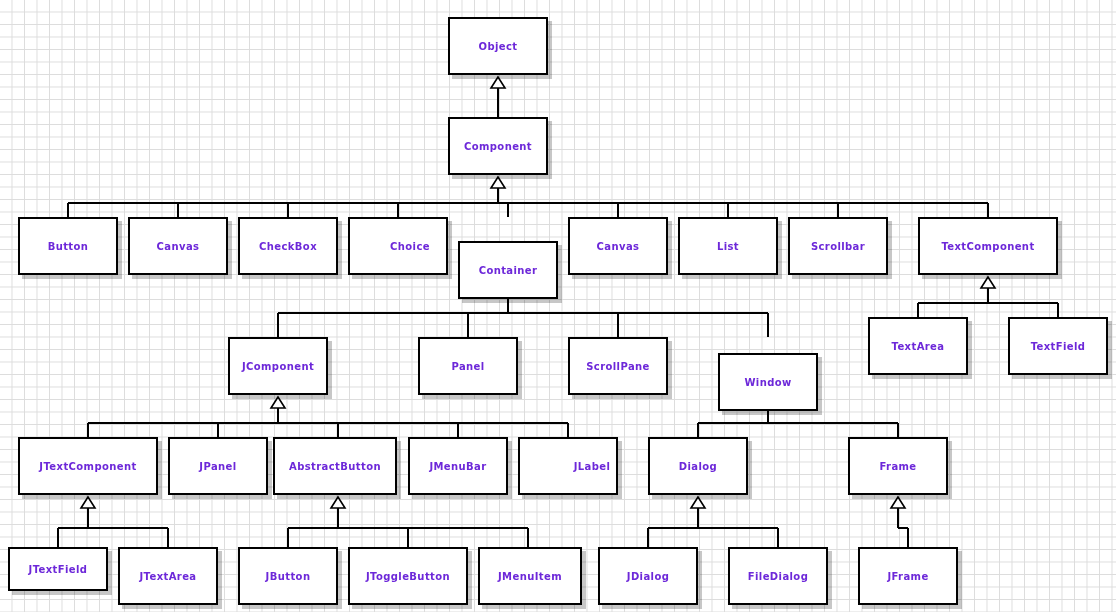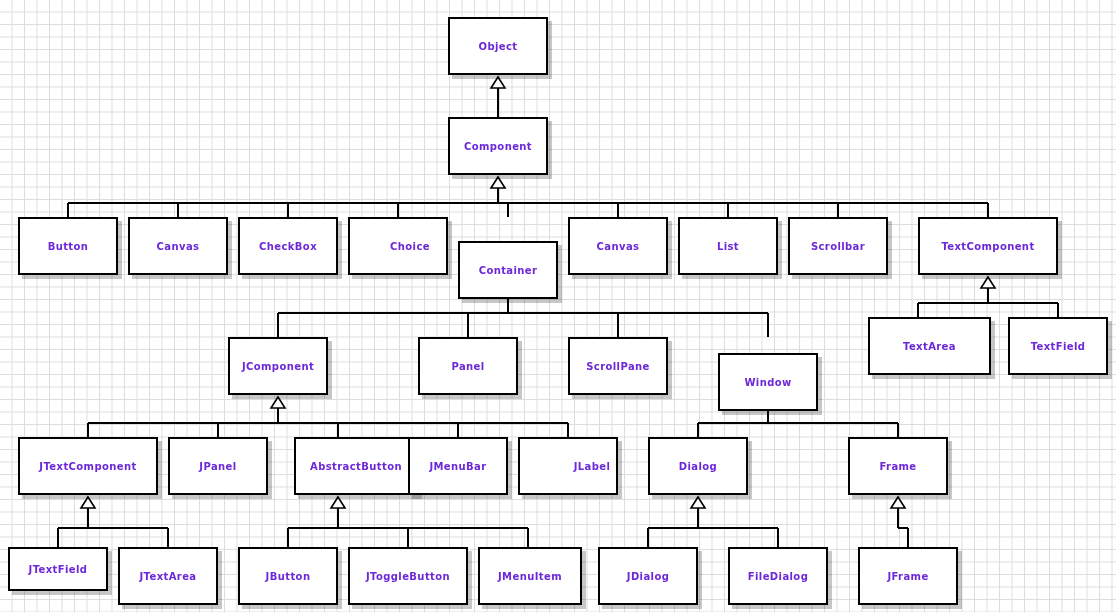--- a/index.html
+++ b/index.html
@@ -144,33 +144,33 @@
       </div>
       <div class="uml-box" style="left: 418px; top: 337px; width: 100px; height: 58px;">
         <span class="label">Panel</span>
       </div>
       <div class="uml-box" style="left: 568px; top: 337px; width: 100px; height: 58px;">
         <span class="label">ScrollPane</span>
       </div>
       <div class="uml-box" style="left: 718px; top: 337px; width: 100px; height: 58px; margin-top: 16px;">
         <span class="label">Window</span>
       </div>
-      <div class="uml-box" style="left: 868px; top: 317px; width: 123px; height: 58px;">
+      <div class="uml-box" style="left: 868px; top: 317px; width: 100px; height: 58px;">
         <span class="label">TextArea</span>
       </div>
       <div class="uml-box" style="left: 1008px; top: 317px; width: 100px; height: 58px;">
         <span class="label">TextField</span>
       </div>
       <div class="uml-box" style="left: 18px; top: 437px; width: 140px; height: 58px;">
         <span class="label">JTextComponent</span>
       </div>
       <div class="uml-box" style="left: 168px; top: 437px; width: 100px; height: 58px;">
         <span class="label">JPanel</span>
       </div>
-      <div class="uml-box" style="left: 294px; top: 437px; width: 124px; height: 58px;">
+      <div class="uml-box" style="left: 273px; top: 437px; width: 124px; height: 58px;">
         <span class="label">AbstractButton</span>
       </div>
       <div class="uml-box" style="left: 408px; top: 437px; width: 100px; height: 58px;">
         <span class="label">JMenuBar</span>
       </div>
       <div class="uml-box" style="left: 518px; top: 437px; width: 100px; height: 58px; padding-left: 48px;">
         <span class="label">JLabel</span>
       </div>
       <div class="uml-box" style="left: 648px; top: 437px; width: 100px; height: 58px;">
         <span class="label">Dialog</span>

